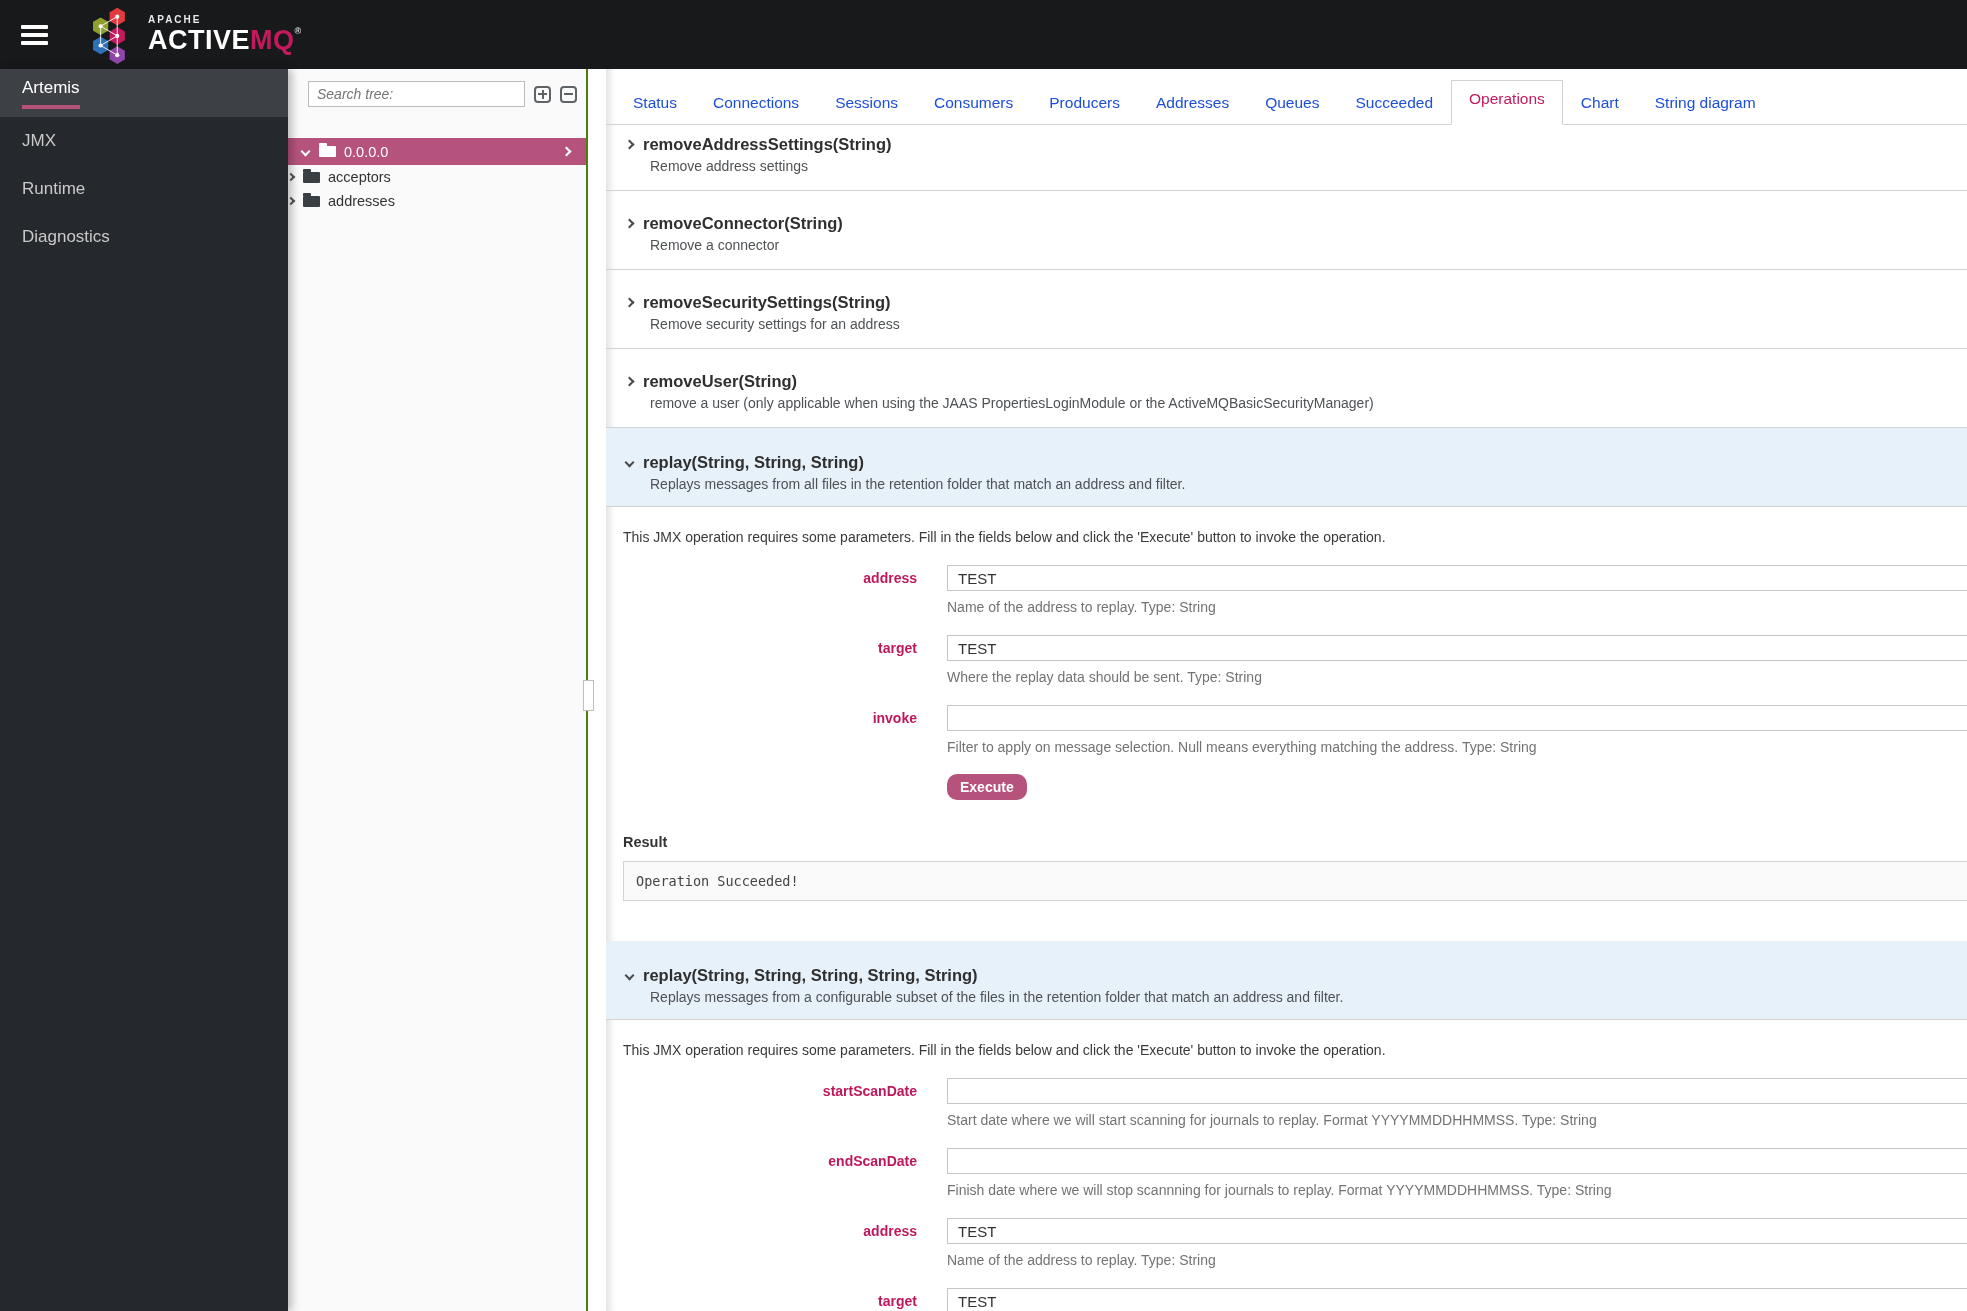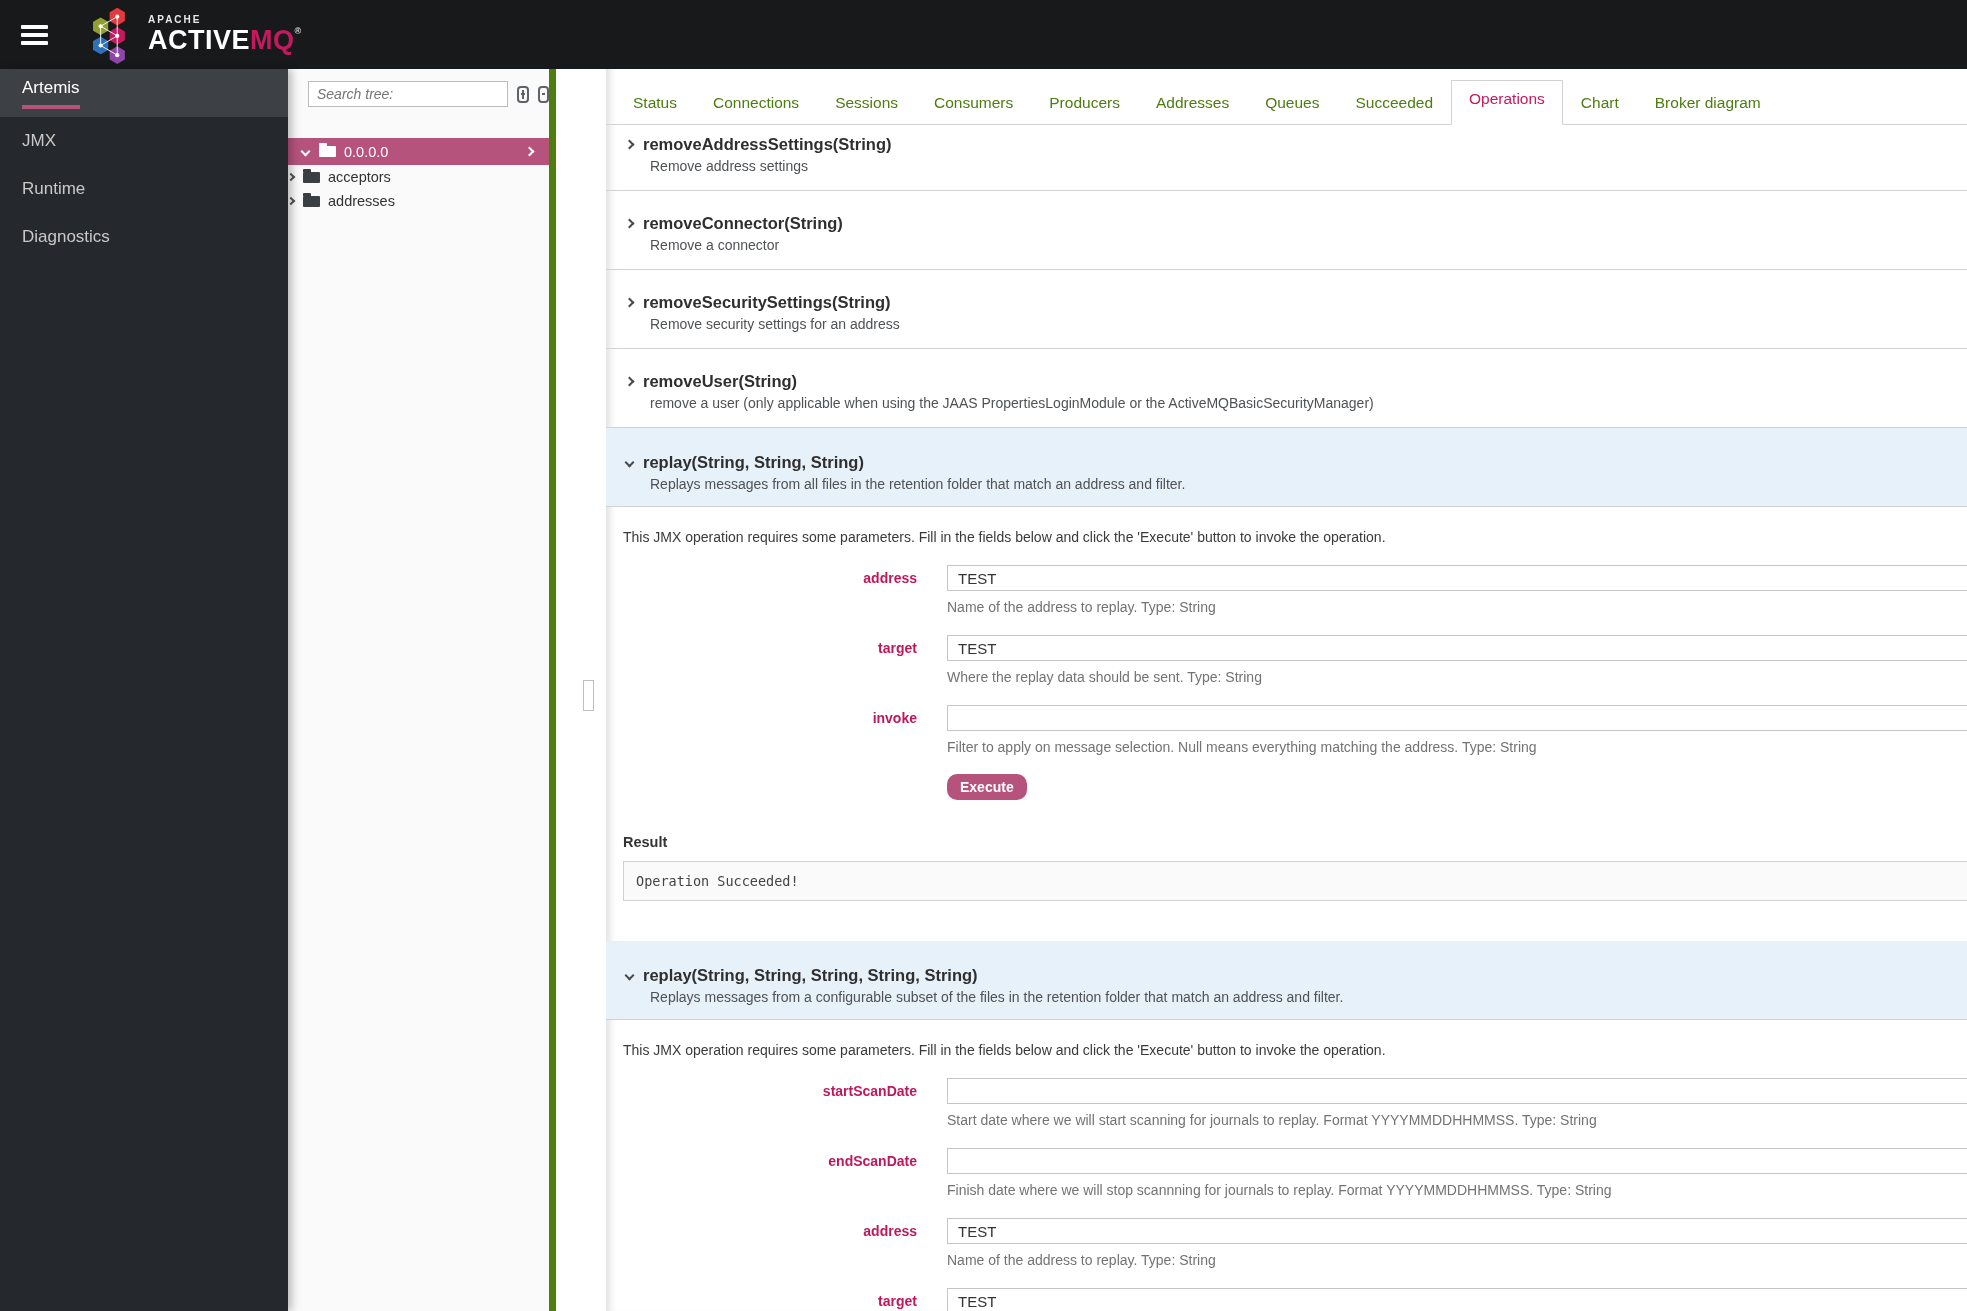--- a/index.html
+++ b/index.html
@@ -24,21 +24,21 @@
   .logo-mq{color:var(--accent-crimson);}
   .logo-reg{font-size:9px; color:#ddd; vertical-align:top;}
 
   
   .sidebar{position:absolute; left:0; top:69px; width:288px; bottom:0; background:var(--sidebar-bg); box-shadow:4px 0 8px rgba(0,0,0,.25); z-index:3;}
   .side-item{height:48px; display:flex; flex-direction:column; justify-content:center; padding-left:22px; font-size:17px; color:#c9c9c9; cursor:pointer;}
   .side-item.active{background:var(--sidebar-active-bg); color:#fff;}
   .side-underline{width:58px; height:4px; background:var(--accent-pink); margin-top:7px;}
 
   
-  .tree-panel{position:absolute; left:288px; top:69px; width:268px; bottom:0; background:#fafafa; border-right:7px solid #4d7c0f;}
+  .tree-panel{position:absolute; left:288px; top:69px; width:300px; bottom:0; background:#fafafa; border-right:2px solid #4d7c0f;}
   .tree-toolbar{display:flex; align-items:center; padding:12px 0 0 20px;}
   .search-input{width:217px; height:26px; border:1px solid #bbb; background:#fff; font-style:italic; font-size:14px; color:#555; padding:0 8px; font-family:"Liberation Sans",sans-serif;}
   .sq-btn{width:17px; height:17px; border:2px solid #5f6368; border-radius:4px; margin-left:9px; position:relative; cursor:pointer; background:#fafafa;}
   .sq-btn::before{content:""; position:absolute; left:2px; right:2px; top:50%; margin-top:-1px; height:2px; background:#5f6368;}
   .sq-btn.plus::after{content:""; position:absolute; top:2px; bottom:2px; left:50%; margin-left:-1px; width:2px; background:#5f6368;}
   .tree{margin-top:31px;}
   .tree-row{display:flex; align-items:center; height:27px; font-size:14.5px; cursor:pointer;}
   .tree-row.selected{background:var(--accent-pink); color:#fff;}
   .tree-row.child{height:24px; color:#333;}
   .chev{display:inline-block; width:7px; height:7px; border-right:2px solid currentColor; border-bottom:2px solid currentColor;}
@@ -51,21 +51,21 @@
   .folder.dark{background:#3a3f44;}
   .tree-row .end-chev{margin-left:auto; margin-right:16px;}
 
   
   .splitter{position:absolute; left:589px; top:69px; width:17px; bottom:0; background:#fff;}
   .split-handle{position:absolute; left:-6px; top:611px; width:11px; height:31px; background:#fff; border:1px solid #bfbfbf; cursor:col-resize;}
 
   
   .main{position:absolute; left:606px; top:69px; right:0; bottom:0; background:#fff; box-shadow:inset 10px 0 9px -7px rgba(0,0,0,.14); overflow:hidden;}
   .tabs{height:56px; border-bottom:1px solid var(--border); display:flex; align-items:flex-end; padding-left:9px;}
-  .tab{font-size:15.5px; color:#4d7c0f; padding:9px 17px 11px; cursor:pointer; border:1px solid transparent; white-space:nowrap;}
+  .tab{font-size:15.5px; color:#1d4ed8; padding:9px 17px 11px; cursor:pointer; border:1px solid transparent; white-space:nowrap;}
   .tab.active{color:var(--accent-crimson); background:#fff; border-color:var(--border); border-bottom-color:#fff; margin-bottom:-1px; padding-bottom:16px;}
 
   .content{position:relative;}
   .op-item{border-bottom:1px solid var(--border); padding:10px 0 16px 20px; cursor:pointer;}
   .op-item + .op-item{padding-top:23px;}
   .op-head{display:flex; align-items:center;}
   .op-head .chev{color:#4a4a4a; margin-right:10px; flex:0 0 auto;}
   .op-name{font-size:16.5px; font-weight:bold; color:#2f2f2f;}
   .op-desc{font-size:14px; color:var(--text-mid); margin:4px 0 0 24px;}
 
@@ -176,21 +176,21 @@
     <div class="tab">Status</div>
     <div class="tab">Connections</div>
     <div class="tab">Sessions</div>
     <div class="tab">Consumers</div>
     <div class="tab">Producers</div>
     <div class="tab">Addresses</div>
     <div class="tab">Queues</div>
     <div class="tab">Succeeded</div>
     <div class="tab active">Operations</div>
     <div class="tab">Chart</div>
-    <div class="tab">Broker diagram</div>
+    <div class="tab">String diagram</div>
   </div>
 
   <div class="content">
 
     <div class="op-item">
       <div class="op-head">
           <span class="chev right"></span>
         <span class="op-name">removeAddressSettings(String)</span>
         </div>
       <div class="op-desc">Remove address settings</div>

